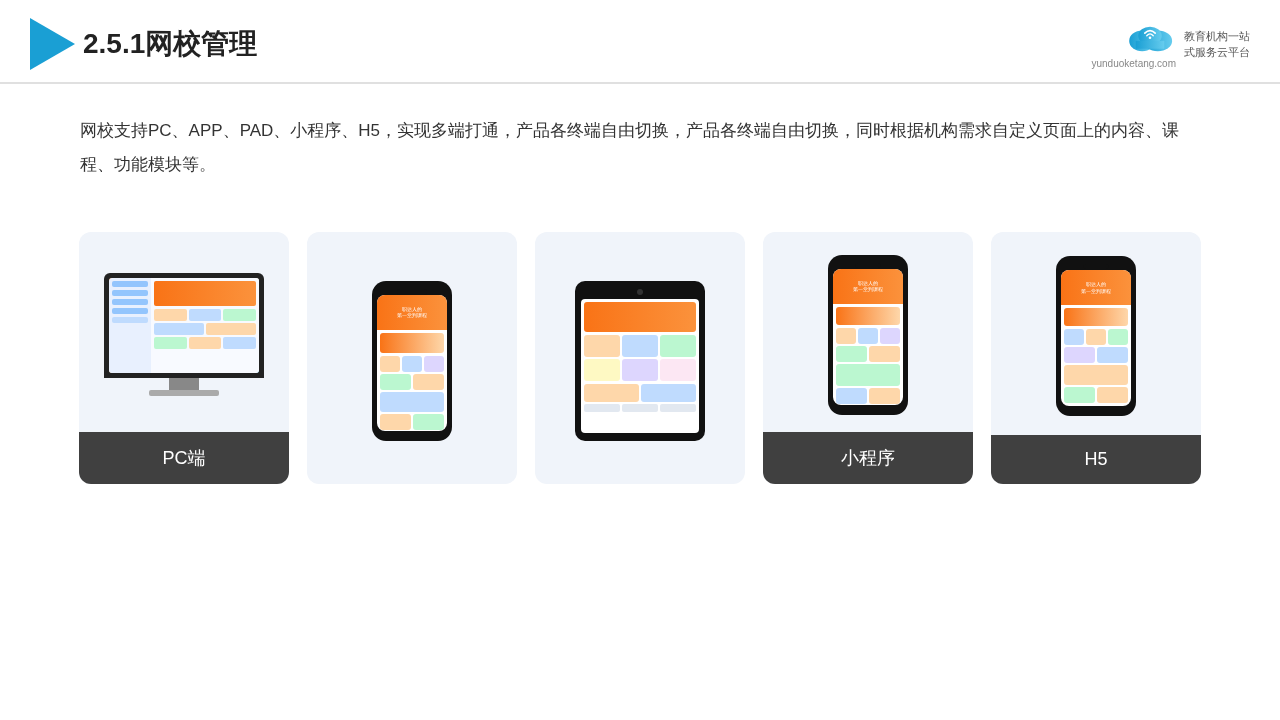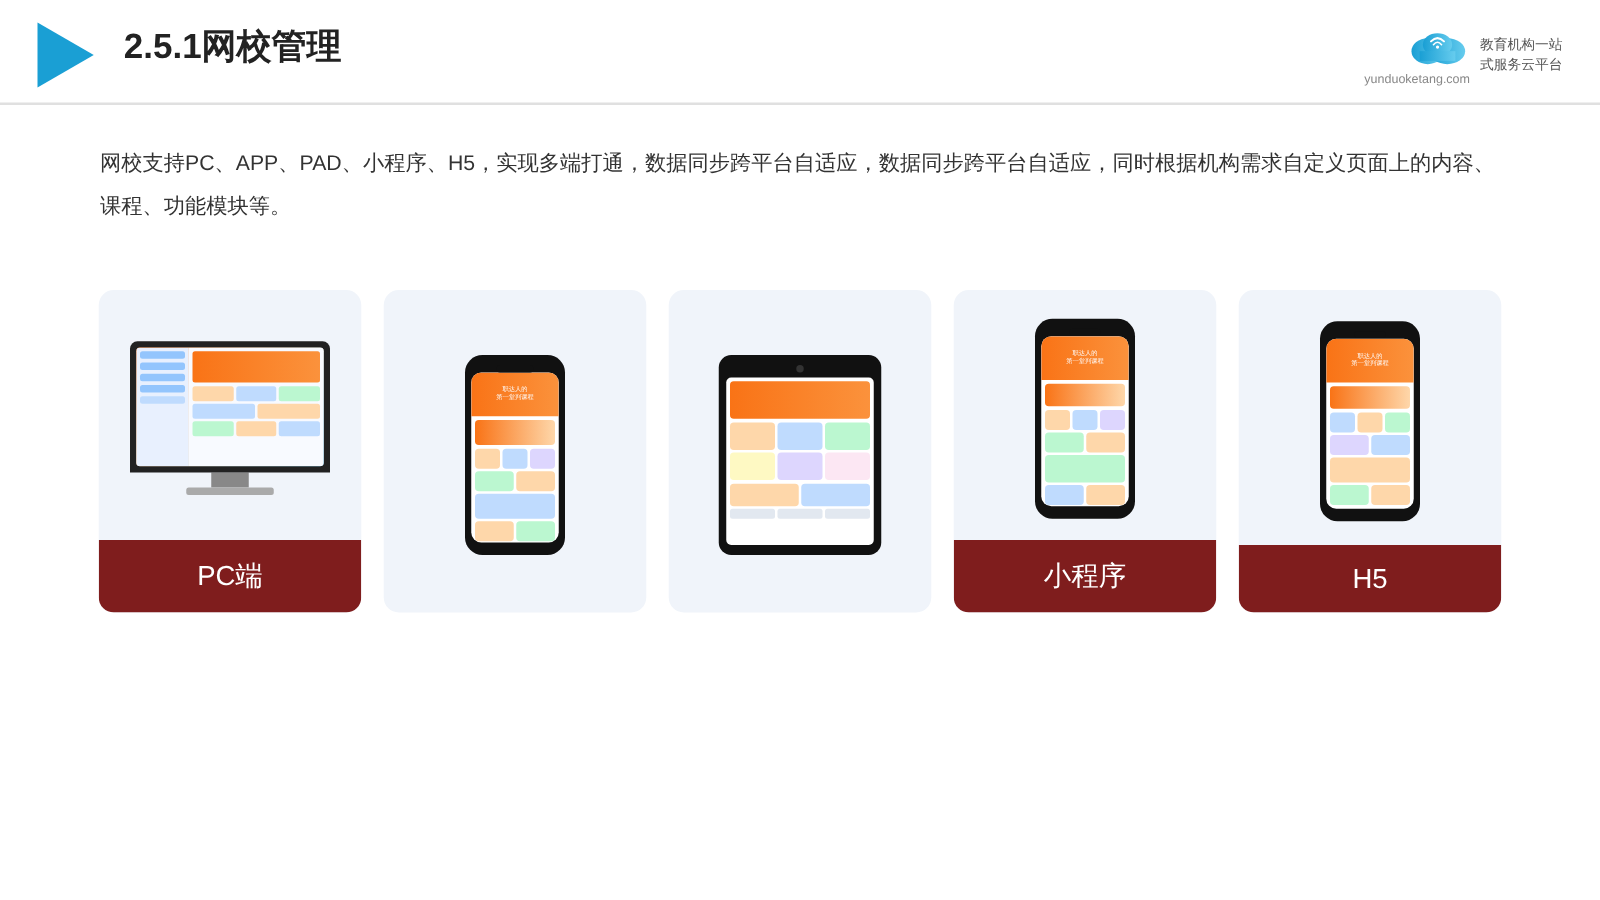--- a/index.html
+++ b/index.html
@@ -15,21 +15,21 @@
     
     .header {
       display: flex;
       align-items: center;
       justify-content: space-between;
       padding: 18px 30px 12px 30px;
       border-bottom: 2px solid #e0e0e0;
     }
     .header-left {
       display: flex;
-      gap: 16px;
+      align-items: center;
     }
     .logo-triangle {
       width: 0;
       height: 0;
       border-top: 26px solid transparent;
       border-bottom: 26px solid transparent;
       border-left: 45px solid #1a9fd4;
       margin-right: 8px;
     }
     .page-title {
@@ -308,24 +308,24 @@
       position: absolute;
       top: 8px;
       left: 50%;
       transform: translateX(-50%);
       z-index: 2;
     }
 
     .card-label {
       padding: 14px 0;
       text-align: center;
-      font-size: 22px;
+      font-size: 18px;
       font-weight: 500;
       color: #fff;
-      background: #7f1d1d;
+      background: #404040;
     }
   </style>
 </head>
 <body>
 
 <div class="header">
   <div class="header-left">
     <div class="logo-triangle"></div>
     <span class="page-title">2.5.1网校管理</span>
   </div>
@@ -347,21 +347,21 @@
         <path d="M32 20 Q40 12 48 20" stroke="#fff" stroke-width="2.5" fill="none" stroke-linecap="round"></path>
         <path d="M35 24 Q40 18 45 24" stroke="#fff" stroke-width="2" fill="none" stroke-linecap="round"></path>
         <circle cx="40" cy="27" r="2" fill="#fff"></circle>
       </svg>
       <div style="font-size:10px;color:#888;margin-top:2px;">yunduoketang.com</div>
     </div>
     <div class="brand-slogan" style="font-size:11px;color:#555;line-height:1.5;">教育机构一站<br>式服务云平台</div>
   </div>
 </div>
 
-<div class="description">网校支持PC、APP、PAD、小程序、H5，实现多端打通，数据同步跨平台自适应，数据同步跨平台自适应，同时根据机构需求自定义页面上的内容、课程、功能模块等。</div>
+<div class="description">网校支持PC、APP、PAD、小程序、H5，实现多端打通，产品各终端自由切换，产品各终端自由切换，同时根据机构需求自定义页面上的内容、课程、功能模块等。</div>
 
 <div class="cards-container">
 
   <div class="card">
     <div class="card-image-area">
       <div class="pc-mockup">
         <div class="monitor">
           <div class="monitor-screen">
             <div class="monitor-screen-inner">
               <div class="screen-sidebar">

